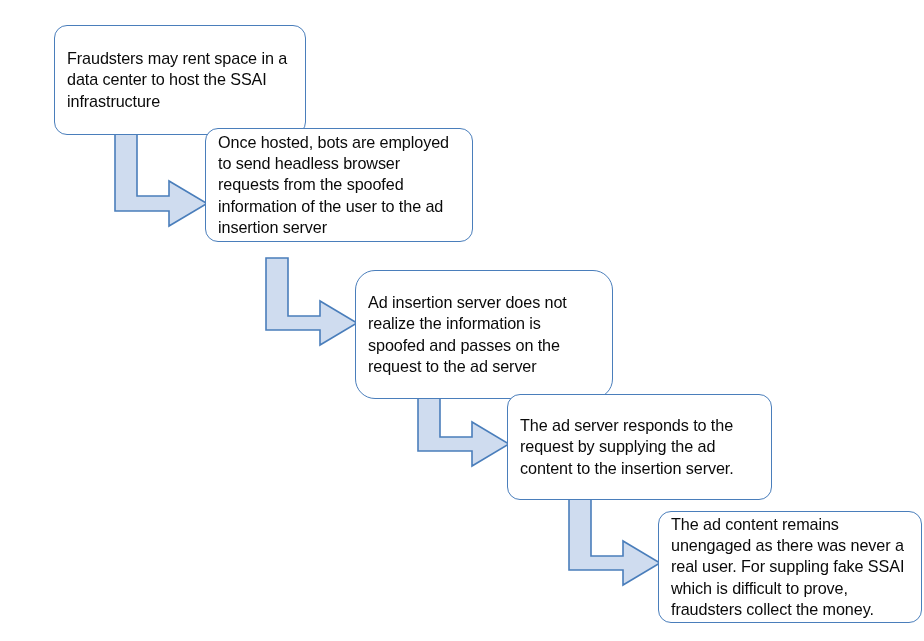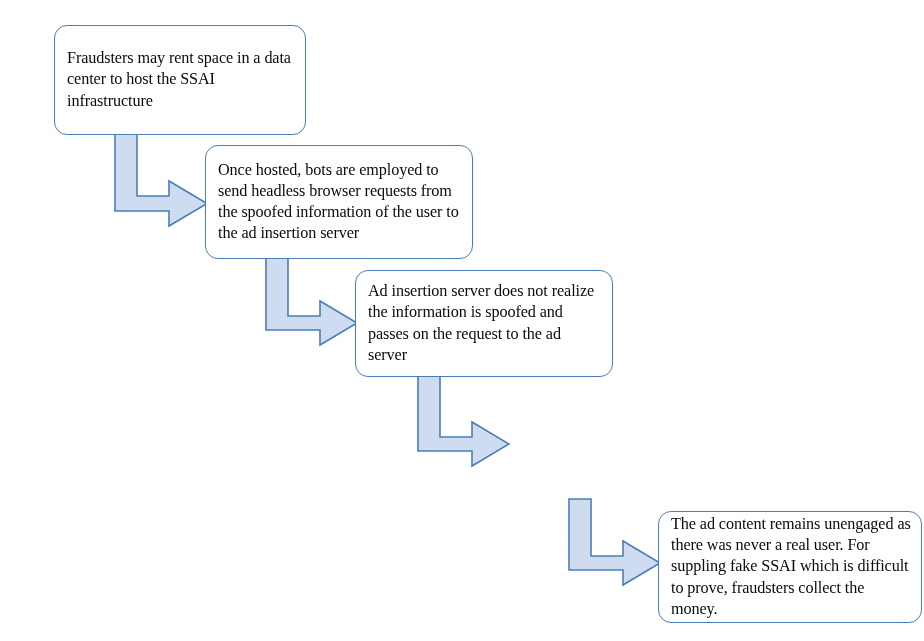--- a/index.html
+++ b/index.html
@@ -21,21 +21,21 @@
     background: #ffffff;
     border: 1.6px solid #4A7EBB;
     border-radius: 13px;
     display: flex;
     align-items: center;
     z-index: 3;
   }
   .node-text {
     display: block;
     width: 100%;
-    font-family: Liberation Serif, serif;
+    font-family: Liberation Sans, sans-serif;
     font-size: 16.2px;
     line-height: 21.2px;
     color: #0a0a0a;
     padding: 0 10px 0 12px;
     white-space: pre-line;
     letter-spacing: -0.1px;
   }
   .connector {
     position: absolute;
     z-index: 1;
@@ -66,26 +66,29 @@
   </svg>
 
   <svg class="connector" id="conn-4" viewBox="0 0 93 88" width="93" height="88" style="left:568px; top:499px;">
     <polygon points="1,0 23,0 23,57 55,57 55,42 92,64 55,86 55,71 1,71"></polygon>
   </svg>
 
   <div class="node" id="node-1" style="left:54px; top:25px; width:252px; height:110px;">
     <span class="node-text">Fraudsters may rent space in a data center to host the SSAI infrastructure</span>
   </div>
 
-  <div class="node" id="node-2" style="left:205px; top:145px; width:268px; height:114px;">
+  <div class="node" id="node-2" style="left:205px; top:128px; width:268px; height:114px;">
     <span class="node-text">Once hosted, bots are employed to send headless browser requests from the spoofed information of the user to the ad insertion server</span>
   </div>
 
-  <div class="node" id="node-3" style="left:355px; top:270px; width:258px; height:107px;">
+  <div class="node" id="node-3" style="left:355px; top:270px; width:258px; height:129px;border-radius:20px;">
     <span class="node-text">Ad insertion server does not realize the information is spoofed and passes on the request to the ad server</span>
   </div>
 
+  <div class="node" id="node-4" style="left:507px; top:394px; width:265px; height:106px;">
+    <span class="node-text">The ad server responds to the request by supplying the ad content to the insertion server.</span>
+  </div>
 
   <div class="node" id="node-5" style="left:658px; top:511px; width:264px; height:112px;">
     <span class="node-text">The ad content remains unengaged as there was never a real user. For suppling fake SSAI which is difficult to prove, fraudsters collect the money.</span>
   </div>
 
 </div>
 
 </body></html>

